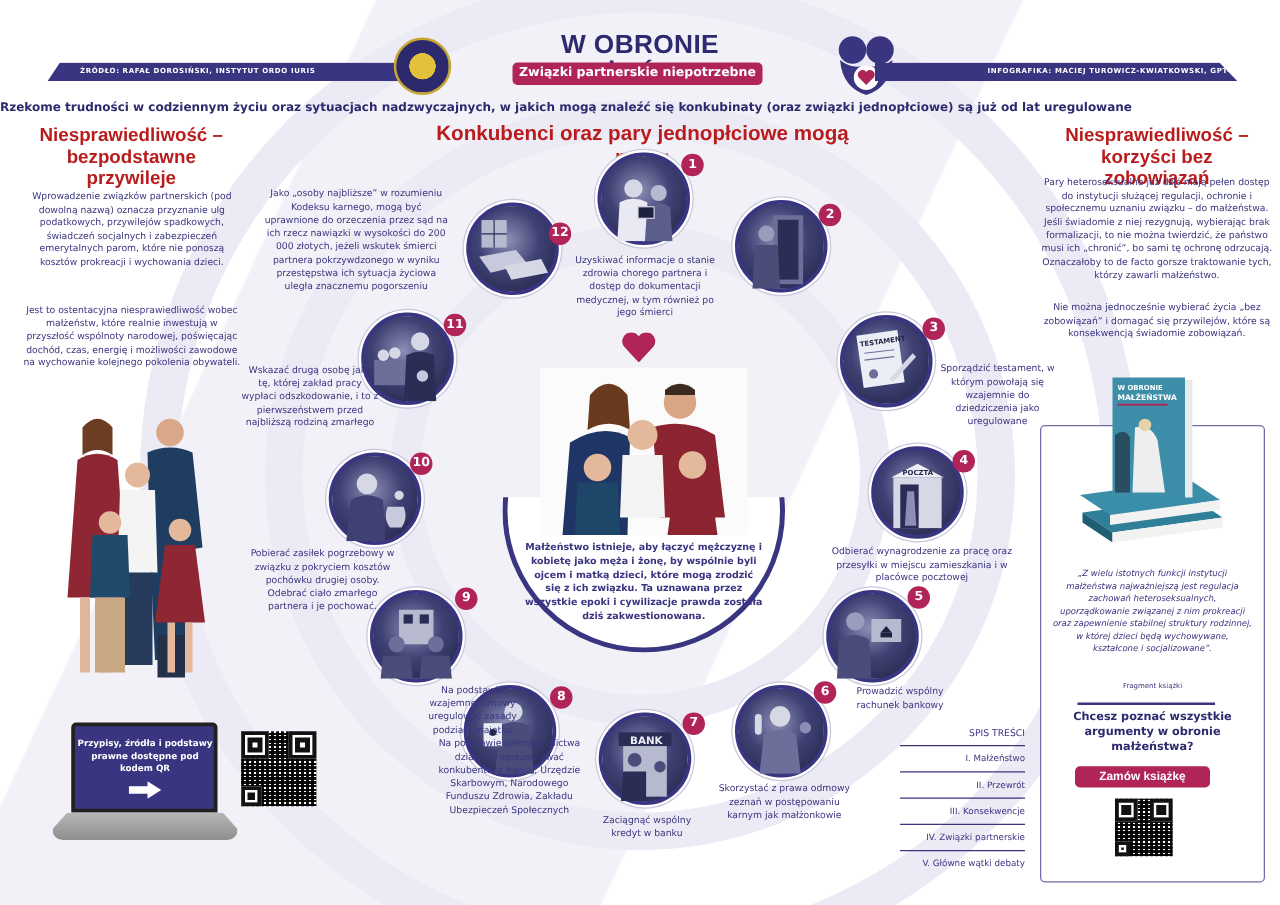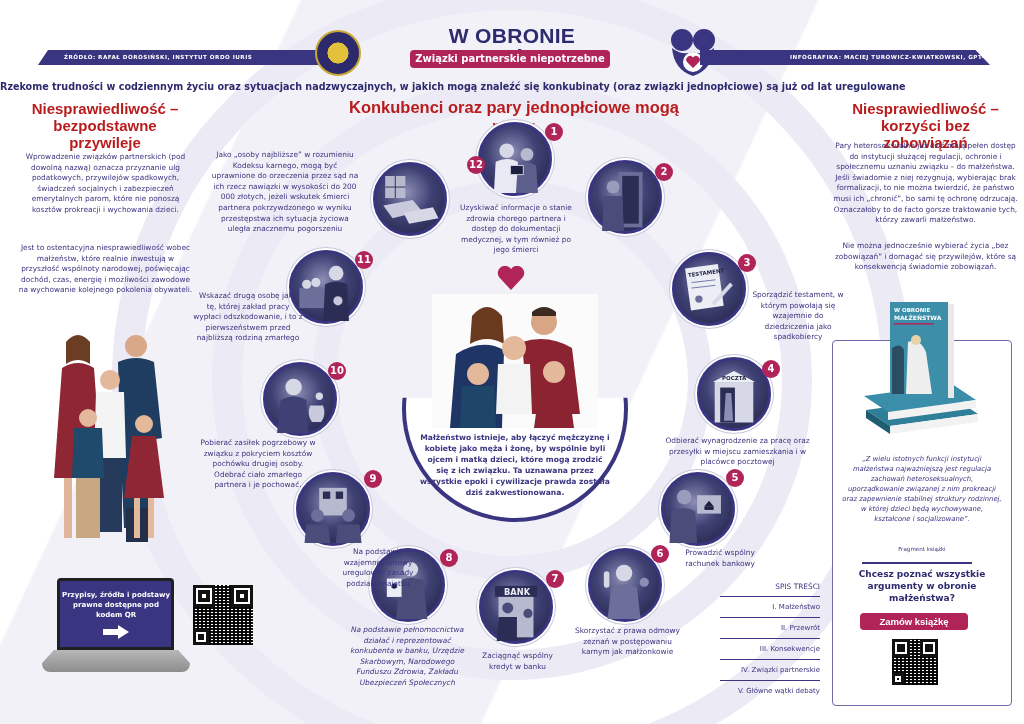--- a/index.html
+++ b/index.html
@@ -259,21 +259,21 @@
     <svg viewBox="0 0 74 74">
         <rect x="14" y="12" width="36" height="46" fill="#eceef6" transform="rotate(-8 32 35)"></rect>
         <text x="16" y="22" font-size="6" font-weight="bold" fill="#1e2040" transform="rotate(-8 32 35)" font-family="DejaVu Sans, sans-serif">TESTAMENT</text>
         <line x1="18" y1="30" x2="44" y2="27" stroke="#6c6f9a"></line>
         <line x1="18" y1="36" x2="44" y2="33" stroke="#6c6f9a"></line>
         <circle cx="26" cy="48" r="4" fill="#6c6f9a"></circle>
         <path d="M40 52 L60 30 L63 33 L43 55Z" fill="#d7d8e6"></path>
       </svg>
   </div>
   <div class="badge" style="left:738px;top:254px;">3</div>
-  <div class="item-text body-t" style="left:748px;top:290px;width:100px;">Sporządzić testament, w którym powołają się wzajemnie do dziedziczenia jako spadkobiercy</div>
+  <div class="item-text body-t" style="left:748px;top:290px;width:100px;">Sporządzić testament, w którym powołają się wzajemnie do dziedziczenia jako uregulowane</div>
 
   <div class="item-circle" style="left:697px;top:357px;">
     <svg viewBox="0 0 74 74">
         <path d="M14 24 L37 12 L60 24Z" fill="#eceef6"></path>
         <rect x="16" y="24" width="42" height="44" fill="#d7d8e6"></rect>
         <text x="24" y="22" font-size="6" font-weight="bold" fill="#1e2040" font-family="DejaVu Sans, sans-serif">POCZTA</text>
         <rect x="22" y="30" width="16" height="38" fill="#2b2d55"></rect>
         <path d="M28 36 L34 36 L36 66 L26 66Z" fill="#8c8eb5"></path>
       </svg>
   </div>
@@ -318,21 +318,21 @@
 
   <div class="item-circle" style="left:371px;top:548px;">
     <svg viewBox="0 0 74 74">
         <circle cx="40" cy="20" r="8" fill="#d7d8e6"></circle>
         <path d="M28 32 Q40 26 54 32 L58 74 L24 74Z" fill="#4a4d7a"></path>
         <rect x="14" y="30" width="16" height="20" fill="#eceef6"></rect>
         <circle cx="22" cy="38" r="3" fill="#1e2040"></circle>
       </svg>
   </div>
   <div class="badge" style="left:440px;top:549px;">8</div>
-  <div class="item-text body-t" style="left:345px;top:625px;width:125px;font-style:italic;">Na podstawie pełnomocnictwa działać i reprezentować konkubenta w banku, Urzędzie Skarbowym, Narodowego Funduszu Zdrowia, Zakładu Ubezpieczeń Społecznych</div>
+  <div class="item-text body-t" style="left:345px;top:590px;width:125px;">Na podstawie pełnomocnictwa działać i reprezentować konkubenta w banku, Urzędzie Skarbowym, Narodowego Funduszu Zdrowia, Zakładu Ubezpieczeń Społecznych</div>
 
   <div class="item-circle" style="left:296px;top:472px;">
     <svg viewBox="0 0 74 74">
         <rect x="22" y="14" width="30" height="30" fill="#b7b9cf"></rect>
         <rect x="26" y="18" width="8" height="8" fill="#2b2d55"></rect>
         <rect x="40" y="18" width="8" height="8" fill="#2b2d55"></rect>
         <circle cx="20" cy="44" r="7" fill="#6c6f9a"></circle>
         <path d="M8 54 L32 54 L34 74 L6 74Z" fill="#4a4d7a"></path>
         <circle cx="54" cy="44" r="7" fill="#6c6f9a"></circle>
         <path d="M42 54 L66 54 L68 74 L40 74Z" fill="#4a4d7a"></path>
@@ -367,21 +367,21 @@
 
   <div class="item-circle" style="left:373px;top:162px;">
     <svg viewBox="0 0 74 74">
         <rect x="10" y="12" width="22" height="24" fill="#b7b9cf"></rect>
         <line x1="21" y1="12" x2="21" y2="36" stroke="#2b2d55"></line>
         <line x1="10" y1="24" x2="32" y2="24" stroke="#2b2d55"></line>
         <path d="M8 44 L40 38 L50 50 L18 58Z" fill="#c8c9dc"></path>
         <path d="M30 52 L62 46 L68 58 L36 64Z" fill="#d7d8e6"></path>
       </svg>
   </div>
-  <div class="badge" style="left:439px;top:156px;margin-left:28px;">12</div>
+  <div class="badge" style="left:439px;top:178px;">12</div>
   <div class="item-text body-t" style="left:210px;top:150px;width:150px;">Jako „osoby najbliższe” w rozumieniu Kodeksu karnego, mogą być uprawnione do orzeczenia przez sąd na ich rzecz nawiązki w wysokości do 200 000 złotych, jeżeli wskutek śmierci partnera pokrzywdzonego w wyniku przestępstwa ich sytuacja życiowa uległa znacznemu pogorszeniu</div>
 
   <div class="toc">
     <div class="toc-title">SPIS TREŚCI</div>
     <div class="toc-item">I. Małżeństwo</div>
     <div class="toc-item">II. Przewrót</div>
     <div class="toc-item">III. Konsekwencje</div>
     <div class="toc-item">IV. Związki partnerskie</div>
     <div class="toc-item">V. Główne wątki debaty</div>
   </div>

